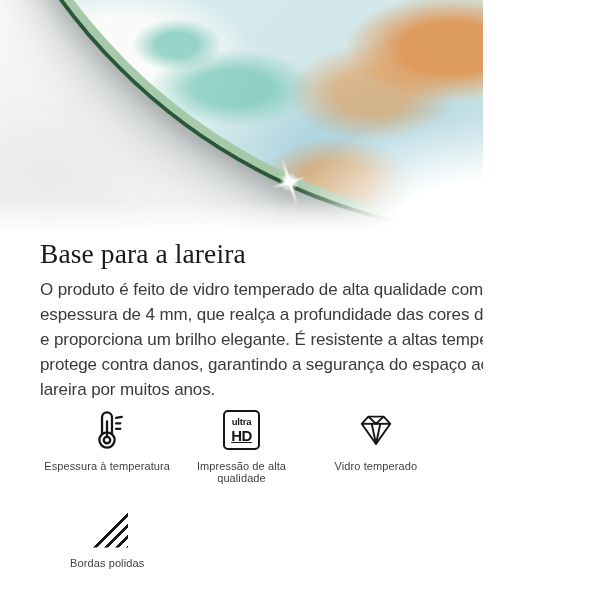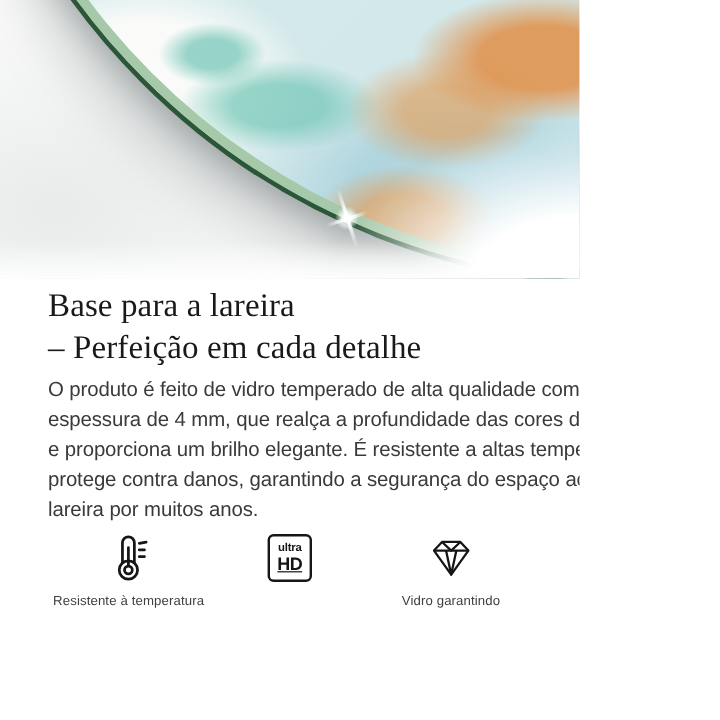--- a/index.html
+++ b/index.html
@@ -74,60 +74,66 @@
     <div class="sparkle">
       <div class="ray-v"></div>
       <div class="ray-h"></div>
       <div class="glow"></div>
     </div>
   </div>
 
   <div class="content">
     <h1>
       <span>Base para a lareira</span>
-      <span>– Perfeição em cada detalhe</span>
     </h1>
     <p class="desc">O produto é feito de vidro temperado de alta qualidade com uma espessura de 4 mm, que realça a profundidade das cores da impressão e proporciona um brilho elegante. É resistente a altas temperaturas e protege contra danos, garantindo a segurança do espaço ao redor da lareira por muitos anos.</p>
 
     <div class="features">
 
       <div class="feature">
         <div class="icon-box">
           <svg class="icon-svg" width="42" height="44" viewBox="0 0 44 44" fill="none" stroke="#161616" stroke-width="2.4" stroke-linecap="round">
             <path d="M16.8 25.5 L16.8 8.7 A5.2 5.2 0 0 1 27.2 8.7 L27.2 25.5"></path>
             <circle cx="22" cy="32.5" r="8"></circle>
             <circle cx="22" cy="32.5" r="3.4"></circle>
             <line x1="22" y1="13" x2="22" y2="28.6"></line>
             <line x1="31.5" y1="9.2" x2="37.5" y2="8.2"></line>
             <line x1="31.5" y1="15" x2="36" y2="15"></line>
             <line x1="31.5" y1="20.8" x2="36" y2="20.8"></line>
           </svg>
         </div>
-        <div class="label">Resistente à temperatura</div>
+        <div class="label">Espessura à temperatura</div>
       </div>
 
       <div class="feature">
         <div class="icon-box">
           <div class="uhd">
             <span class="top">ultra</span>
             <span class="bot">HD</span>
           </div>
         </div>
+        <div class="label">Impressão de alta qualidade</div>
       </div>
 
 
       <div class="feature">
         <div class="icon-box">
           <svg class="icon-svg" width="42" height="42" viewBox="0 0 44 44" fill="none" stroke="#161616" stroke-width="2" stroke-linejoin="round">
             <path d="M14 8 H30 L37 15.5 L22 36.5 L7 15.5 Z"></path>
             <path d="M7 15.5 H37"></path>
             <path d="M14 8 L22 15.5 L30 8"></path>
             <path d="M17.5 15.5 L22 36.5 L26.5 15.5"></path>
           </svg>
         </div>
-        <div class="label">Vidro garantindo</div>
+        <div class="label">Vidro temperado</div>
       </div>
 
+      <div class="feature">
+        <div class="icon-box">
+          <div class="polish"></div>
+        </div>
+        <div class="label">Bordas polidas</div>
+      </div>
 
 
     </div>
   </div>
 </div>
 
 </body></html>

